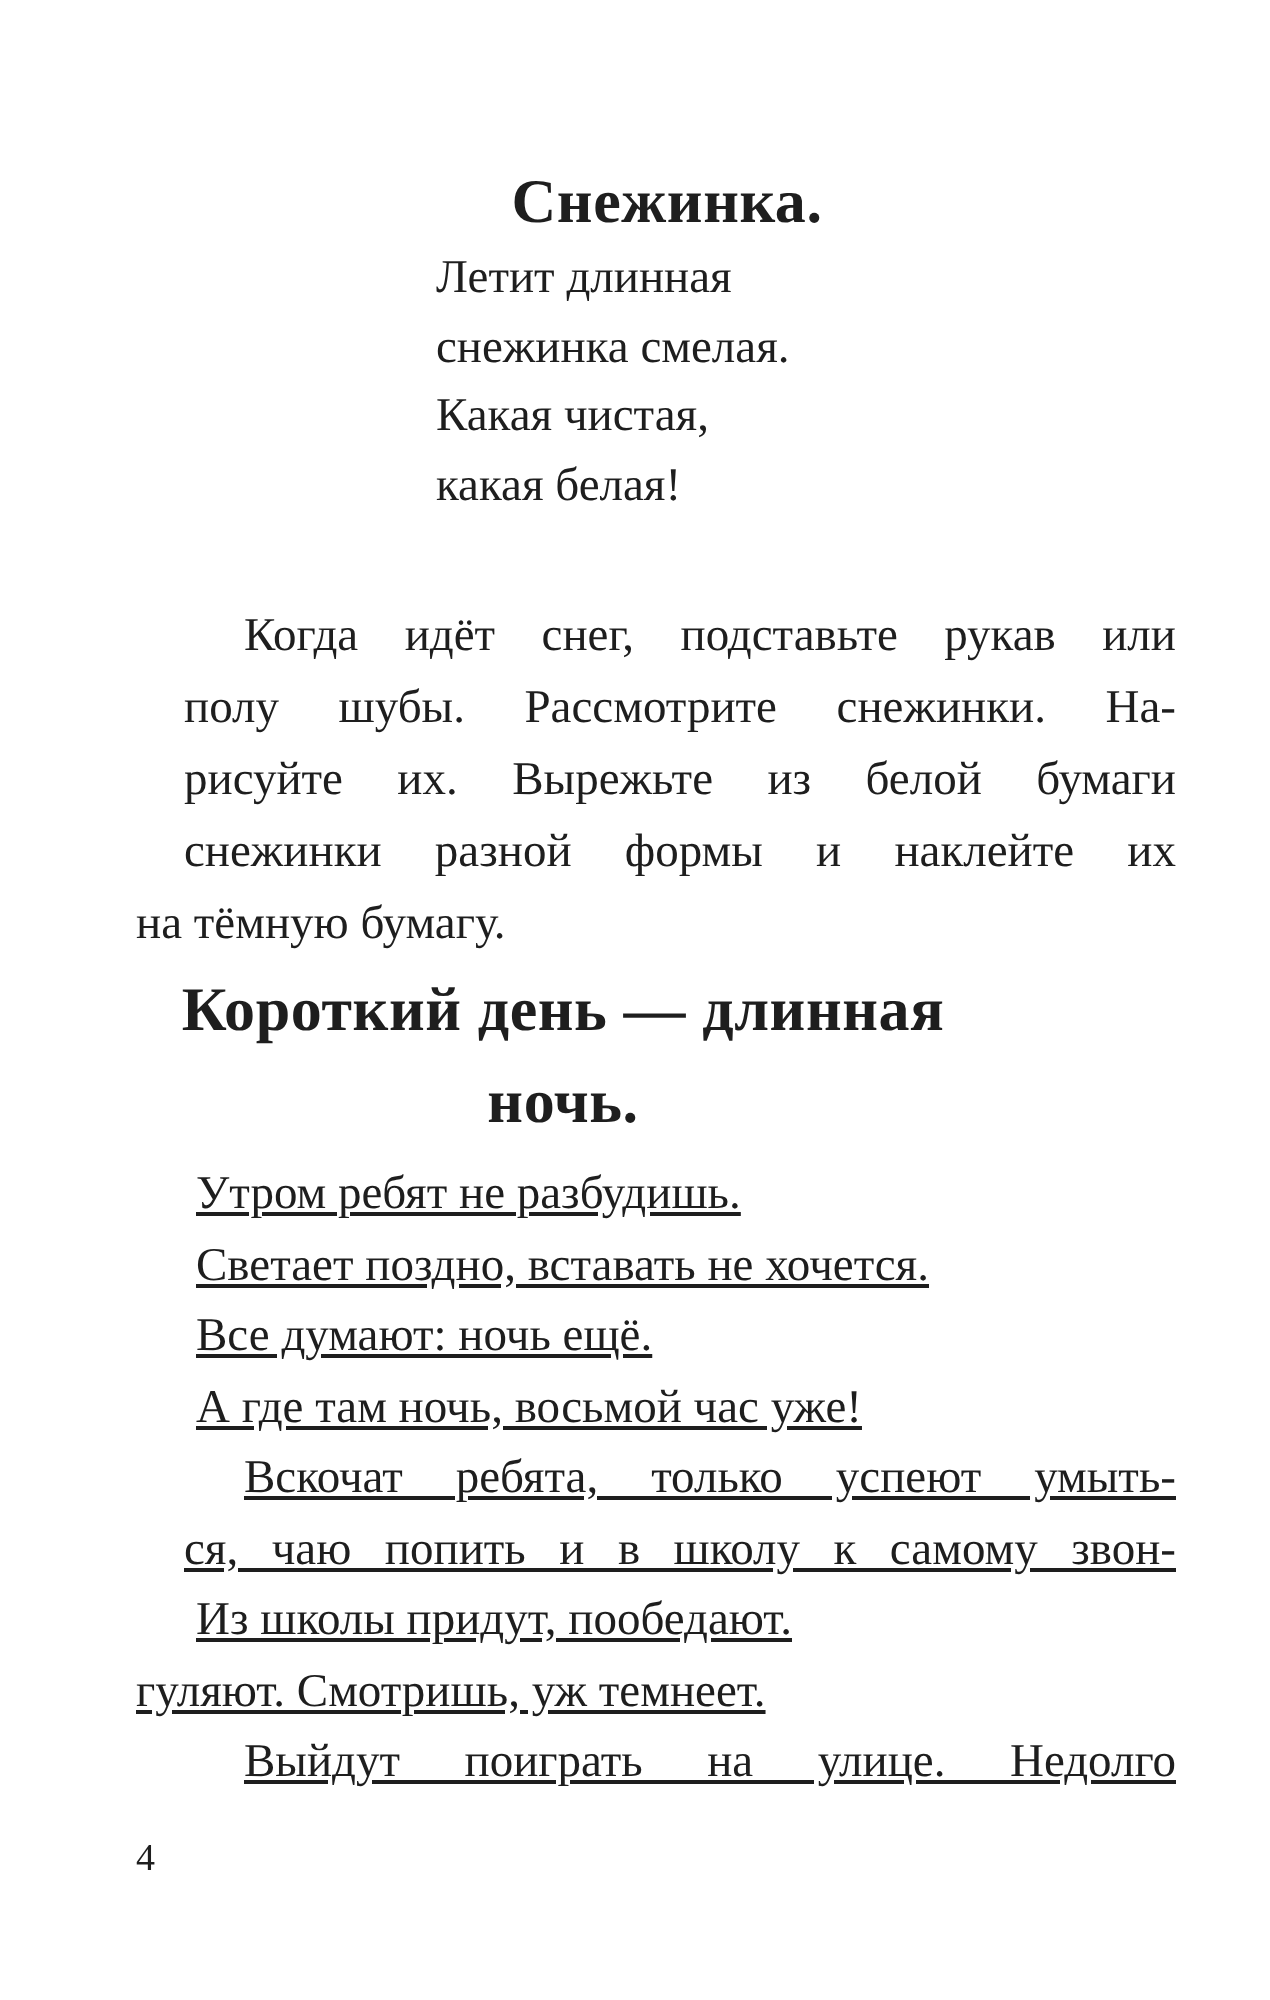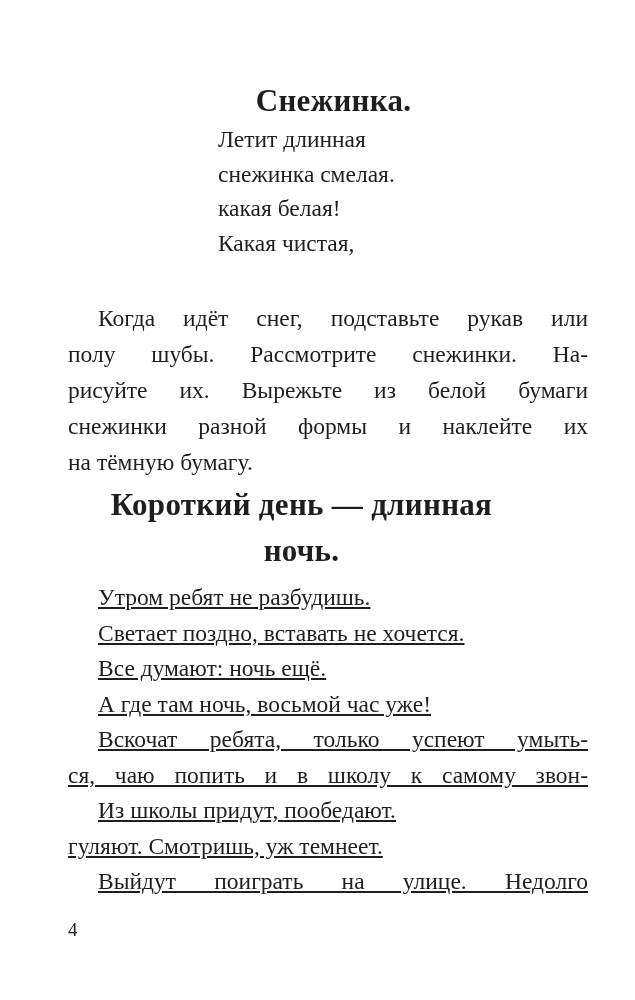--- a/index.html
+++ b/index.html
@@ -49,33 +49,33 @@
       font-size: 23.5px;
       line-height: 36px;
     }
     .para .line {
       white-space: nowrap;
       display: block;
     }
     .para .line.just {
       text-align: justify;
       text-align-last: justify;
+      margin-left: 24px;
     }
     .p1 { top: 300px; }
     .title2 {
       position: absolute;
       left: 0;
       width: 563px;
       top: 482px;
       text-align: center;
       font-weight: bold;
       font-size: 31px;
       line-height: 46px;
       letter-spacing: 0.3px;
-      margin-left: 20px;
     }
     .title2 div { white-space: nowrap; }
     .p2 { top: 580px; text-decoration: underline; }
     .p2 .line { line-height: 35.5px; }
     .indent { padding-left: 30px; }
     .page-number {
       position: absolute;
       left: 68px;
       top: 918px;
       font-size: 19px;
@@ -85,22 +85,22 @@
 </head>
 <body>
 
 <div class="page">
 
   <h1 class="title title1">Снежинка.</h1>
 
   <div class="poem">
     <div>Летит длинная</div>
     <div>снежинка смелая.</div>
+    <div>Какая чистая,</div>
     <div>какая белая!</div>
-    <div>Какая чистая,</div>
   </div>
 
   <div class="para p1">
     <span class="line just indent">Когда идёт снег, подставьте рукав или</span>
     <span class="line just">полу шубы. Рассмотрите снежинки. На-</span>
     <span class="line just">рисуйте их. Вырежьте из белой бумаги</span>
     <span class="line just">снежинки разной формы и наклейте их</span>
     <span class="line">на тёмную бумагу.</span>
   </div>
 

